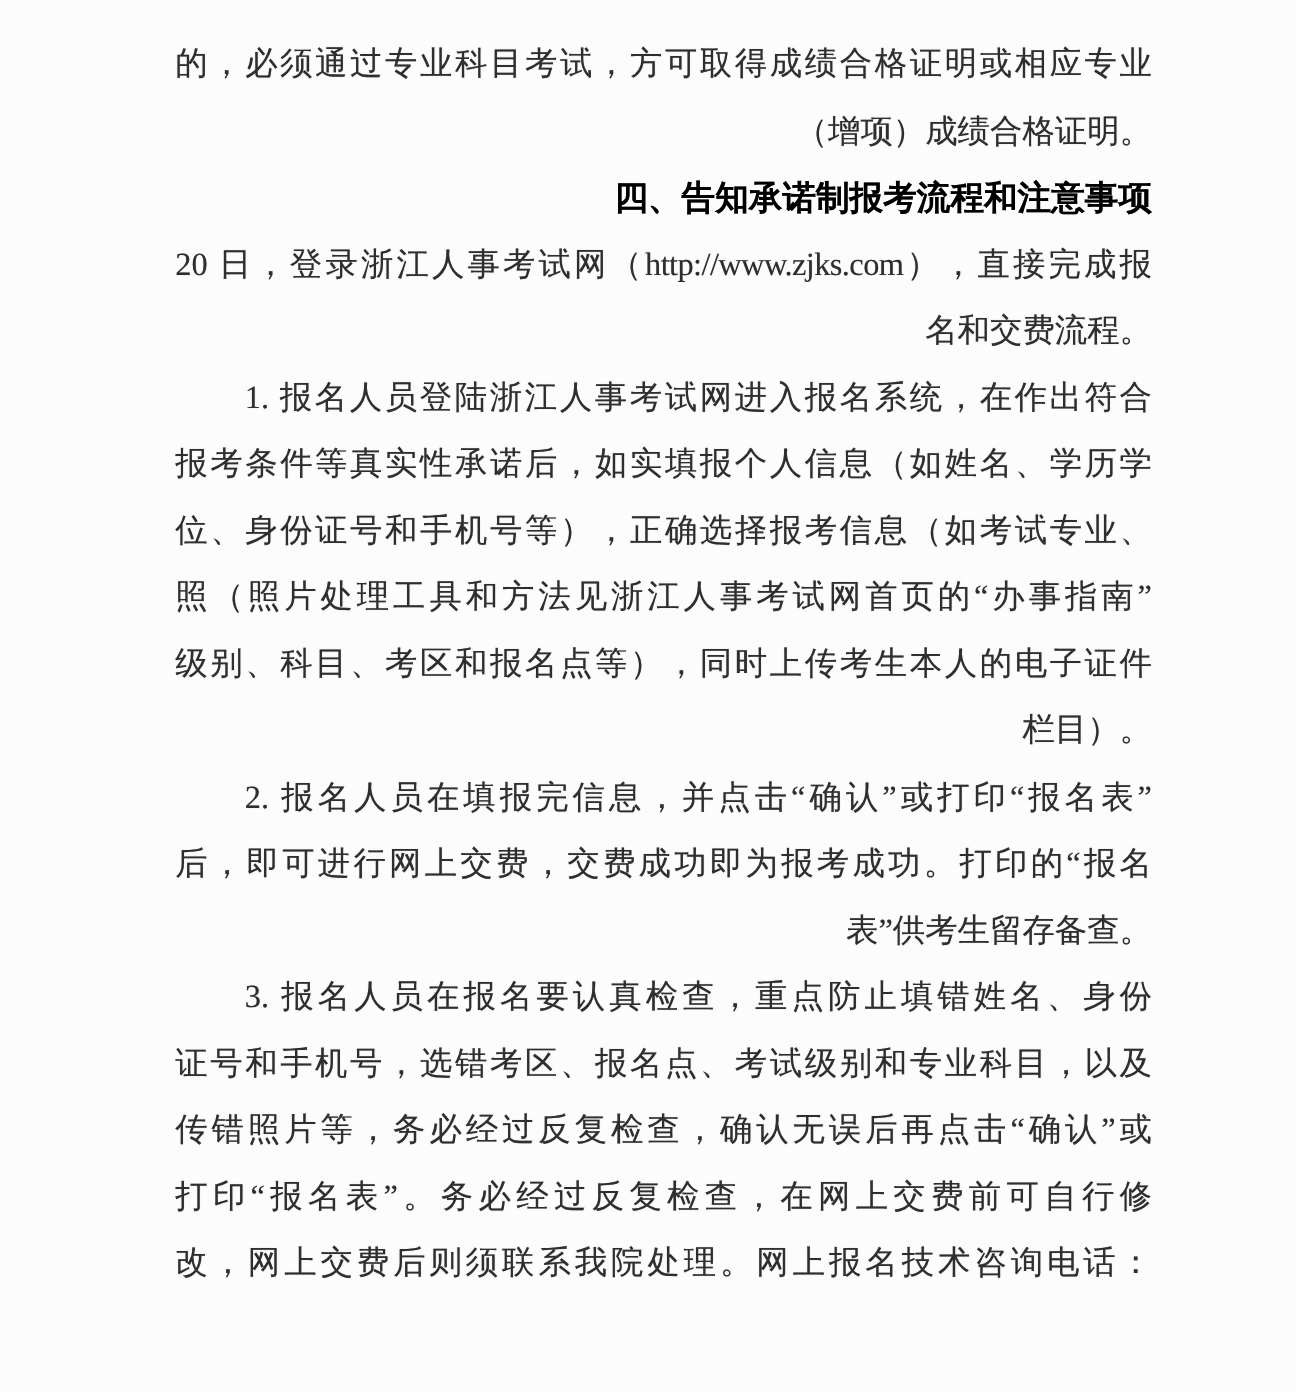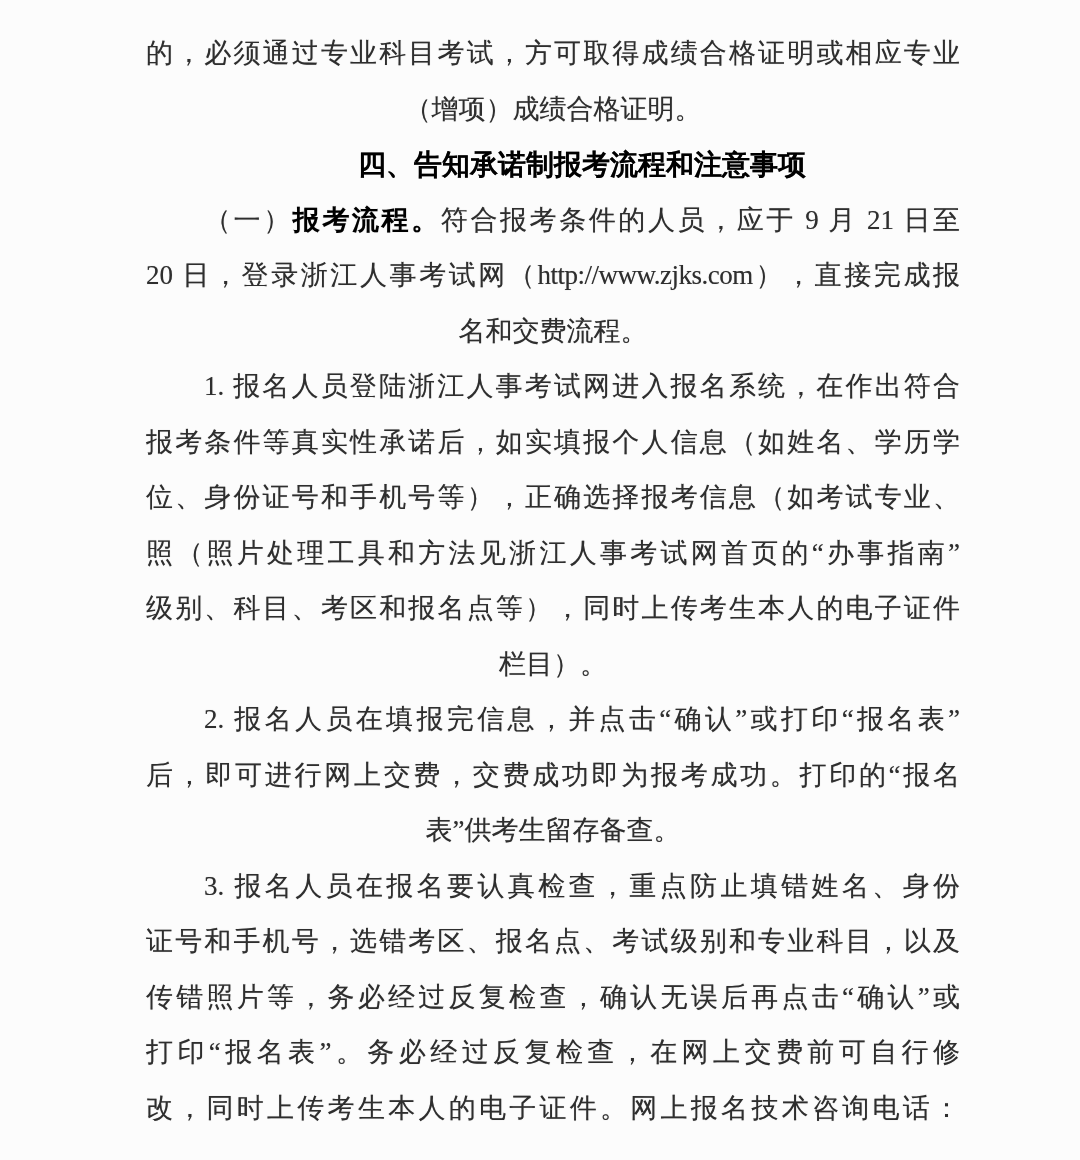--- a/index.html
+++ b/index.html
@@ -18,21 +18,21 @@
     box-sizing: border-box;
     width: 1080px;
     height: 1160px;
     padding: 26px 120px 0 146px;
     background: #fcfcfc;
   }
   .line {
     font-size: 27px;
     line-height: 55.5px;
     height: 55.5px;
-    text-align: center;
+    text-align: right;
     text-shadow: 0 0 0.7px rgba(40,40,40,0.45);
   }
   .line.justify {
     text-align: justify;
     text-align-last: justify;
   }
   .line.indent {
     text-indent: 58px;
   }
   .line.heading {
@@ -51,31 +51,30 @@
   }
 </style>
 </head>
 <body>
 
 <div class="doc">
   <div>
       <div class="line body justify"><span>的，必须通过专业科目考试，方可取得成绩合格证明或相应专业</span></div>
       <div class="line body"><span>（增项）成绩合格证明。</span></div>
       <div class="line heading indent"><span class="bold">四、告知承诺制报考流程和注意事项</span></div>
-      <div class="line body indent justify"><span>（一）</span><span class="bold">报考流程。</span><span>符合报考条件的人员，应于 9 月 21 日至</span></div>
       <div class="line body justify"><span>20 日，登录浙江人事考试网（</span><span class="latin">http://www.zjks.com</span><span>），直接完成报</span></div>
       <div class="line body"><span>名和交费流程。</span></div>
       <div class="line body indent justify"><span>1. 报名人员登陆浙江人事考试网进入报名系统，在作出符合</span></div>
       <div class="line body justify"><span>报考条件等真实性承诺后，如实填报个人信息（如姓名、学历学</span></div>
       <div class="line body justify"><span>位、身份证号和手机号等），正确选择报考信息（如考试专业、</span></div>
       <div class="line body justify"><span>照（照片处理工具和方法见浙江人事考试网首页的“办事指南”</span></div>
       <div class="line body justify"><span>级别、科目、考区和报名点等），同时上传考生本人的电子证件</span></div>
       <div class="line body"><span>栏目）。</span></div>
       <div class="line body indent justify"><span>2. 报名人员在填报完信息，并点击“确认”或打印“报名表”</span></div>
       <div class="line body justify"><span>后，即可进行网上交费，交费成功即为报考成功。打印的“报名</span></div>
       <div class="line body"><span>表”供考生留存备查。</span></div>
       <div class="line body indent justify"><span>3. 报名人员在报名要认真检查，重点防止填错姓名、身份</span></div>
       <div class="line body justify"><span>证号和手机号，选错考区、报名点、考试级别和专业科目，以及</span></div>
       <div class="line body justify"><span>传错照片等，务必经过反复检查，确认无误后再点击“确认”或</span></div>
       <div class="line body justify"><span>打印“报名表”。务必经过反复检查，在网上交费前可自行修</span></div>
-      <div class="line body justify"><span>改，同时上传考生本人的电子证件。网上报名技术咨询电话：</span></div>
+      <div class="line body justify"><span>改，网上交费后则须联系我院处理。网上报名技术咨询电话：</span></div>
     </div>
 </div>
 
 </body></html>

